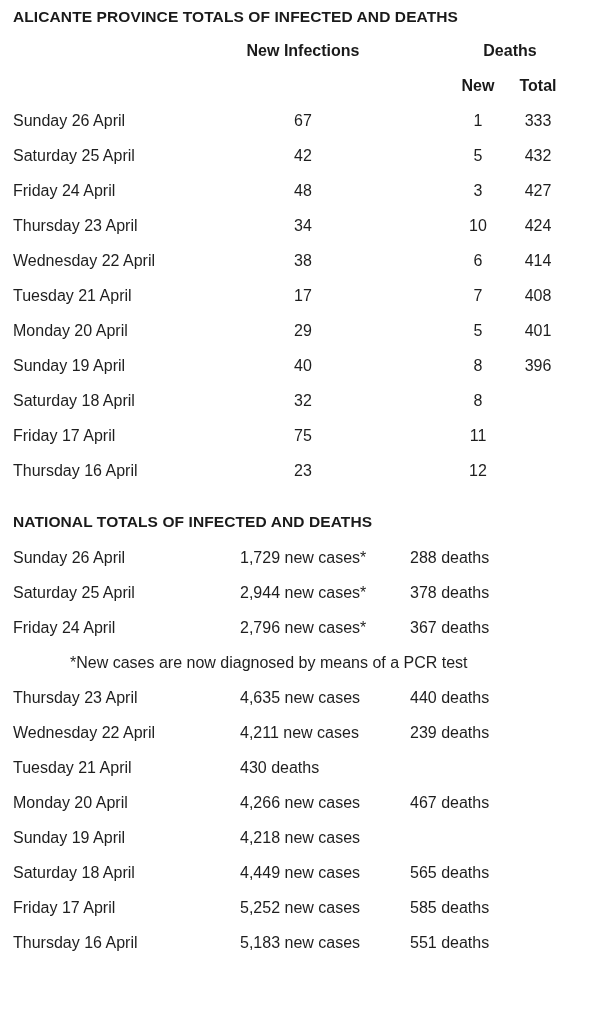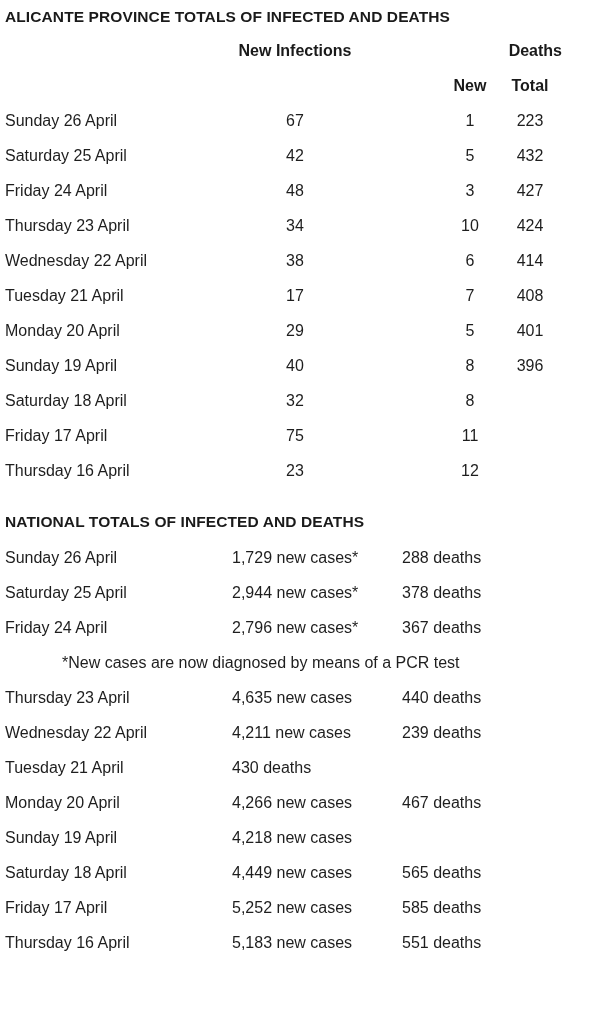--- a/index.html
+++ b/index.html
@@ -10,21 +10,21 @@
   body {
     width: 600px;
     height: 1009px;
     overflow: hidden;
     font-family: "Liberation Sans", sans-serif;
     font-size: 16px;
     color: #1e1e1e;
     -webkit-font-smoothing: antialiased;
   }
   .page {
-    padding: 7px 0 0 5px;
+    padding: 7px 0 0 13px;
     width: 587px;
   }
   .section-title {
     margin: 0;
     font-size: 15.5px;
     font-weight: 700;
     line-height: 20px;
     color: #1a1a1a;
     letter-spacing: 0.1px;
   }
@@ -51,21 +51,21 @@
     display: grid;
     grid-template-columns: 227px 170px 1fr;
     height: 35px;
     line-height: 35px;
     white-space: nowrap;
   }
 
   .center { text-align: center; }
   .bold   { font-weight: 700; color: #1a1a1a; }
   .span13 { grid-column: 1 / 4; }
-  .span45 { grid-column: 4 / 6; text-align: right; }
+  .span45 { grid-column: 4 / 6; }
   .note-cell {
     grid-column: 1 / -1;
     padding-left: 57px;
   }
 </style>
 </head>
 <body>
 
 <div class="page">
 
@@ -84,21 +84,21 @@
       <div class="span13"></div>
       <div class="center bold">New</div>
       <div class="center bold">Total</div>
     </div>
 
   <div class="agrid-row">
         <div>Sunday 26 April</div>
         <div class="center">67</div>
         <div></div>
         <div class="center">1</div>
-        <div class="center">223</div>
+        <div class="center">333</div>
       </div>
       <div class="agrid-row">
         <div>Saturday 25 April</div>
         <div class="center">42</div>
         <div></div>
         <div class="center">5</div>
         <div class="center">432</div>
       </div>
       <div class="agrid-row">
         <div>Friday 24 April</div>

